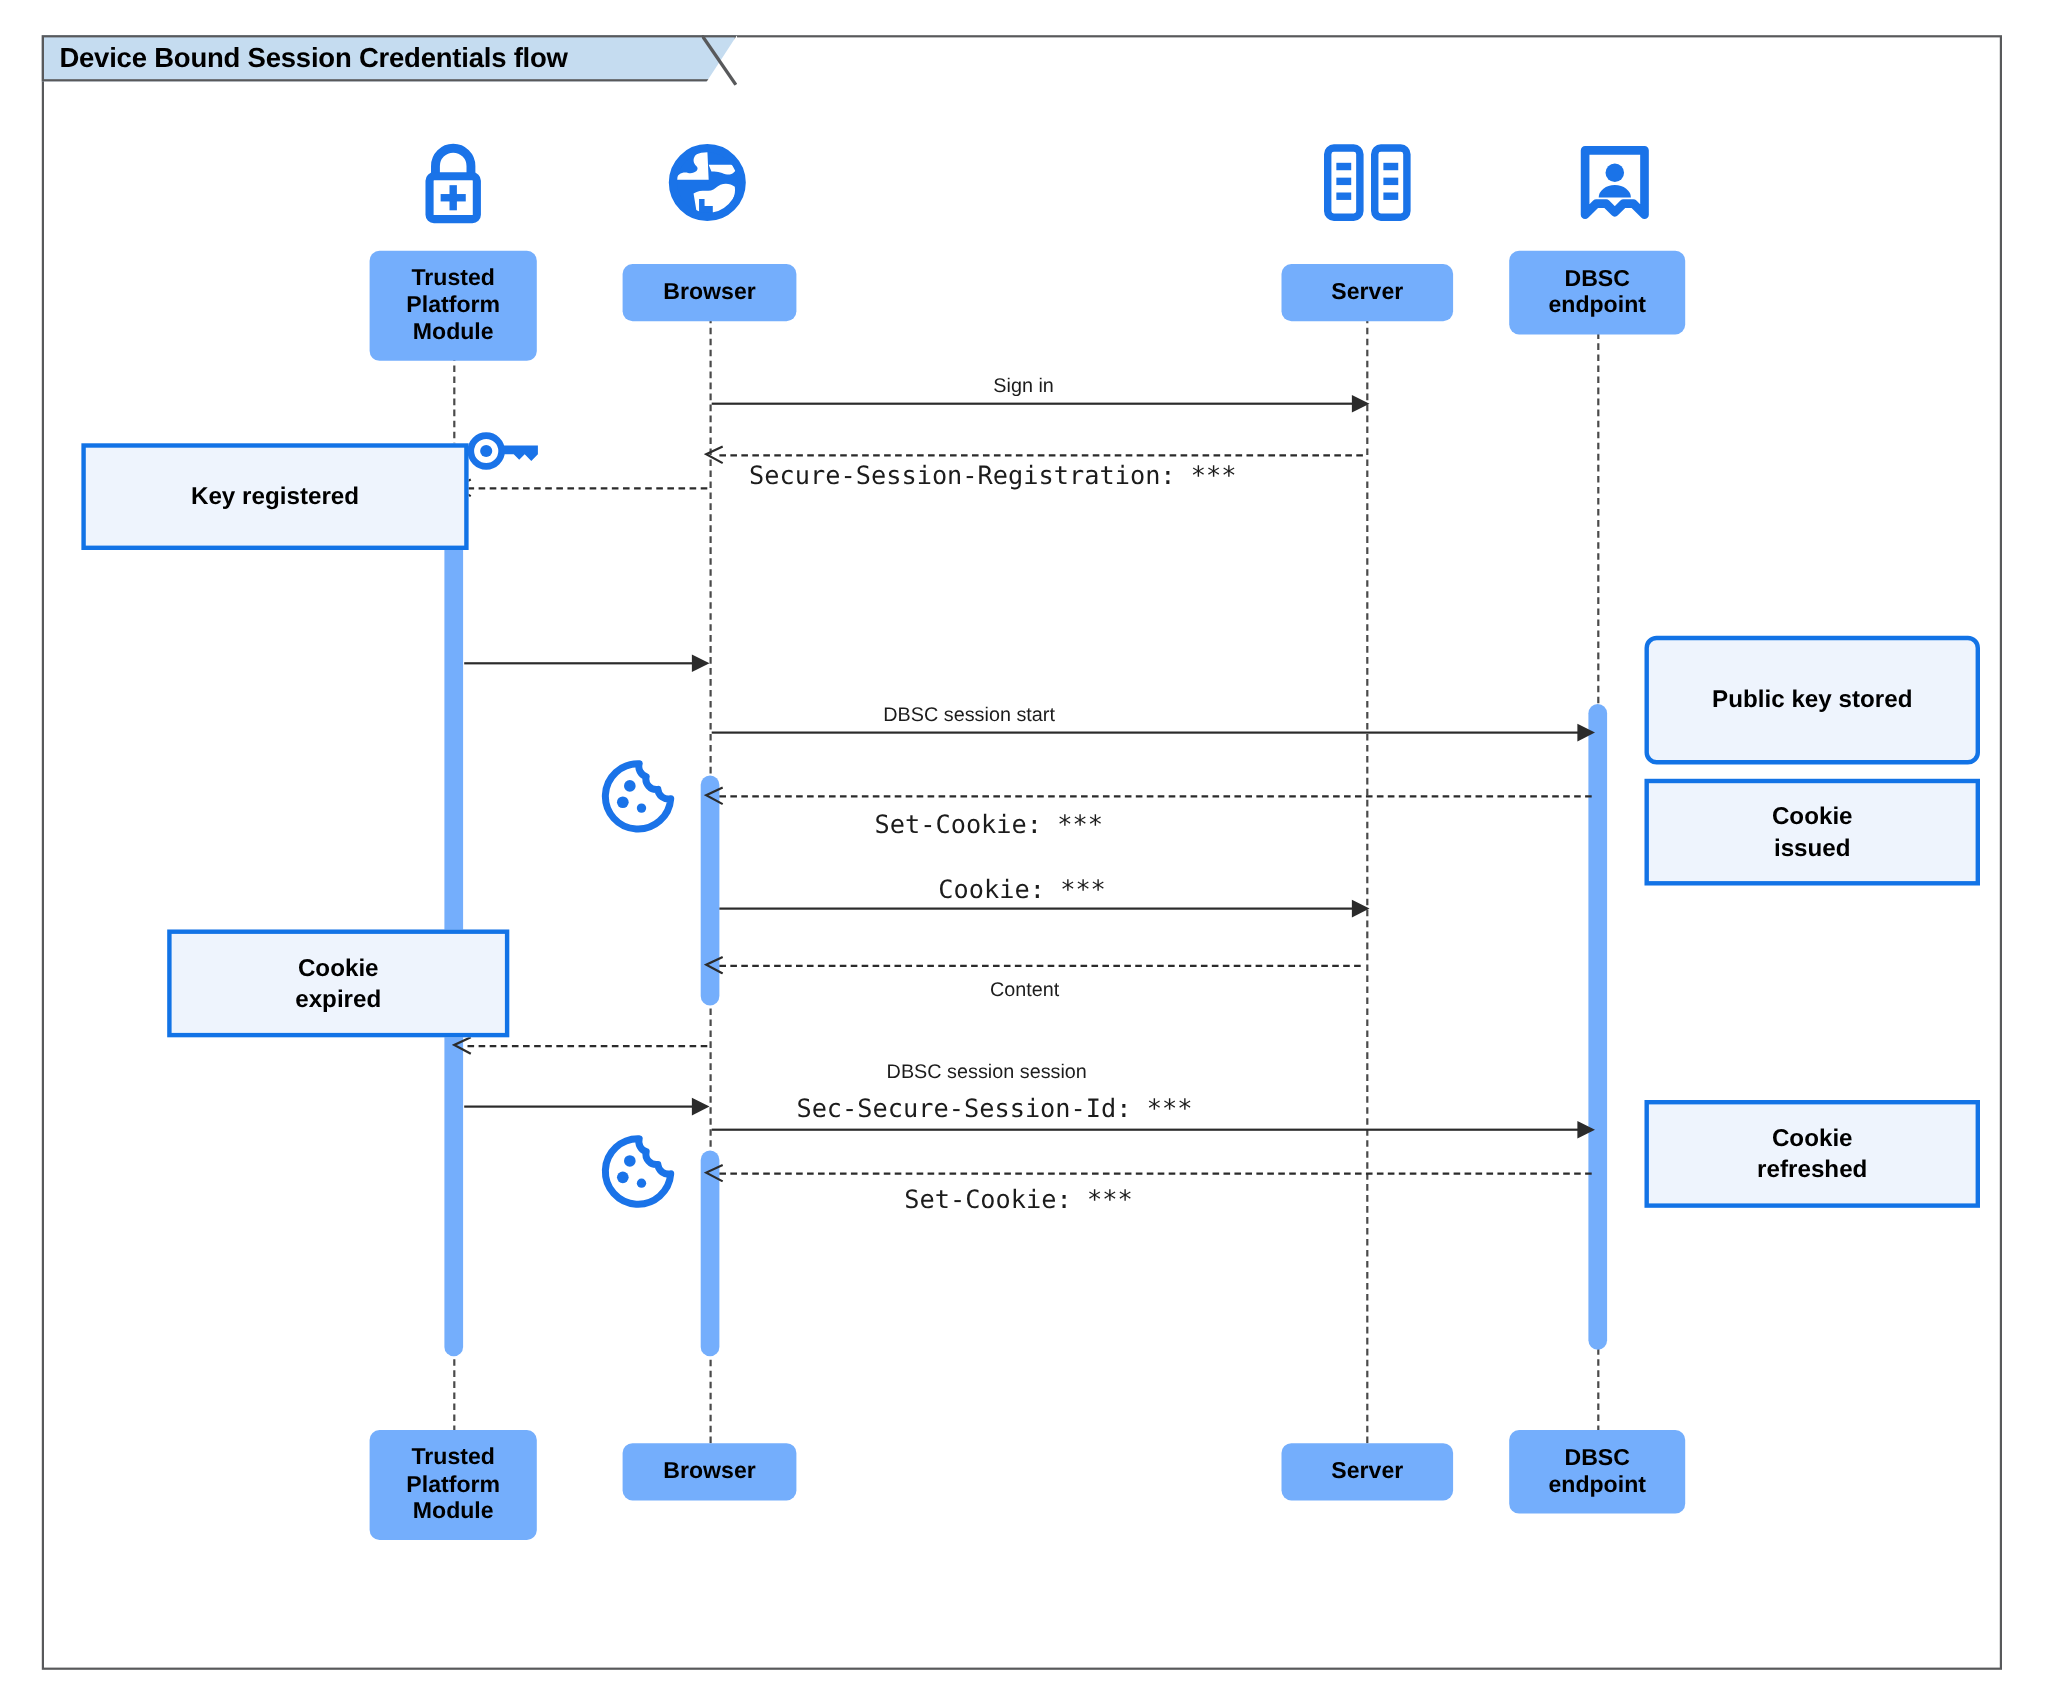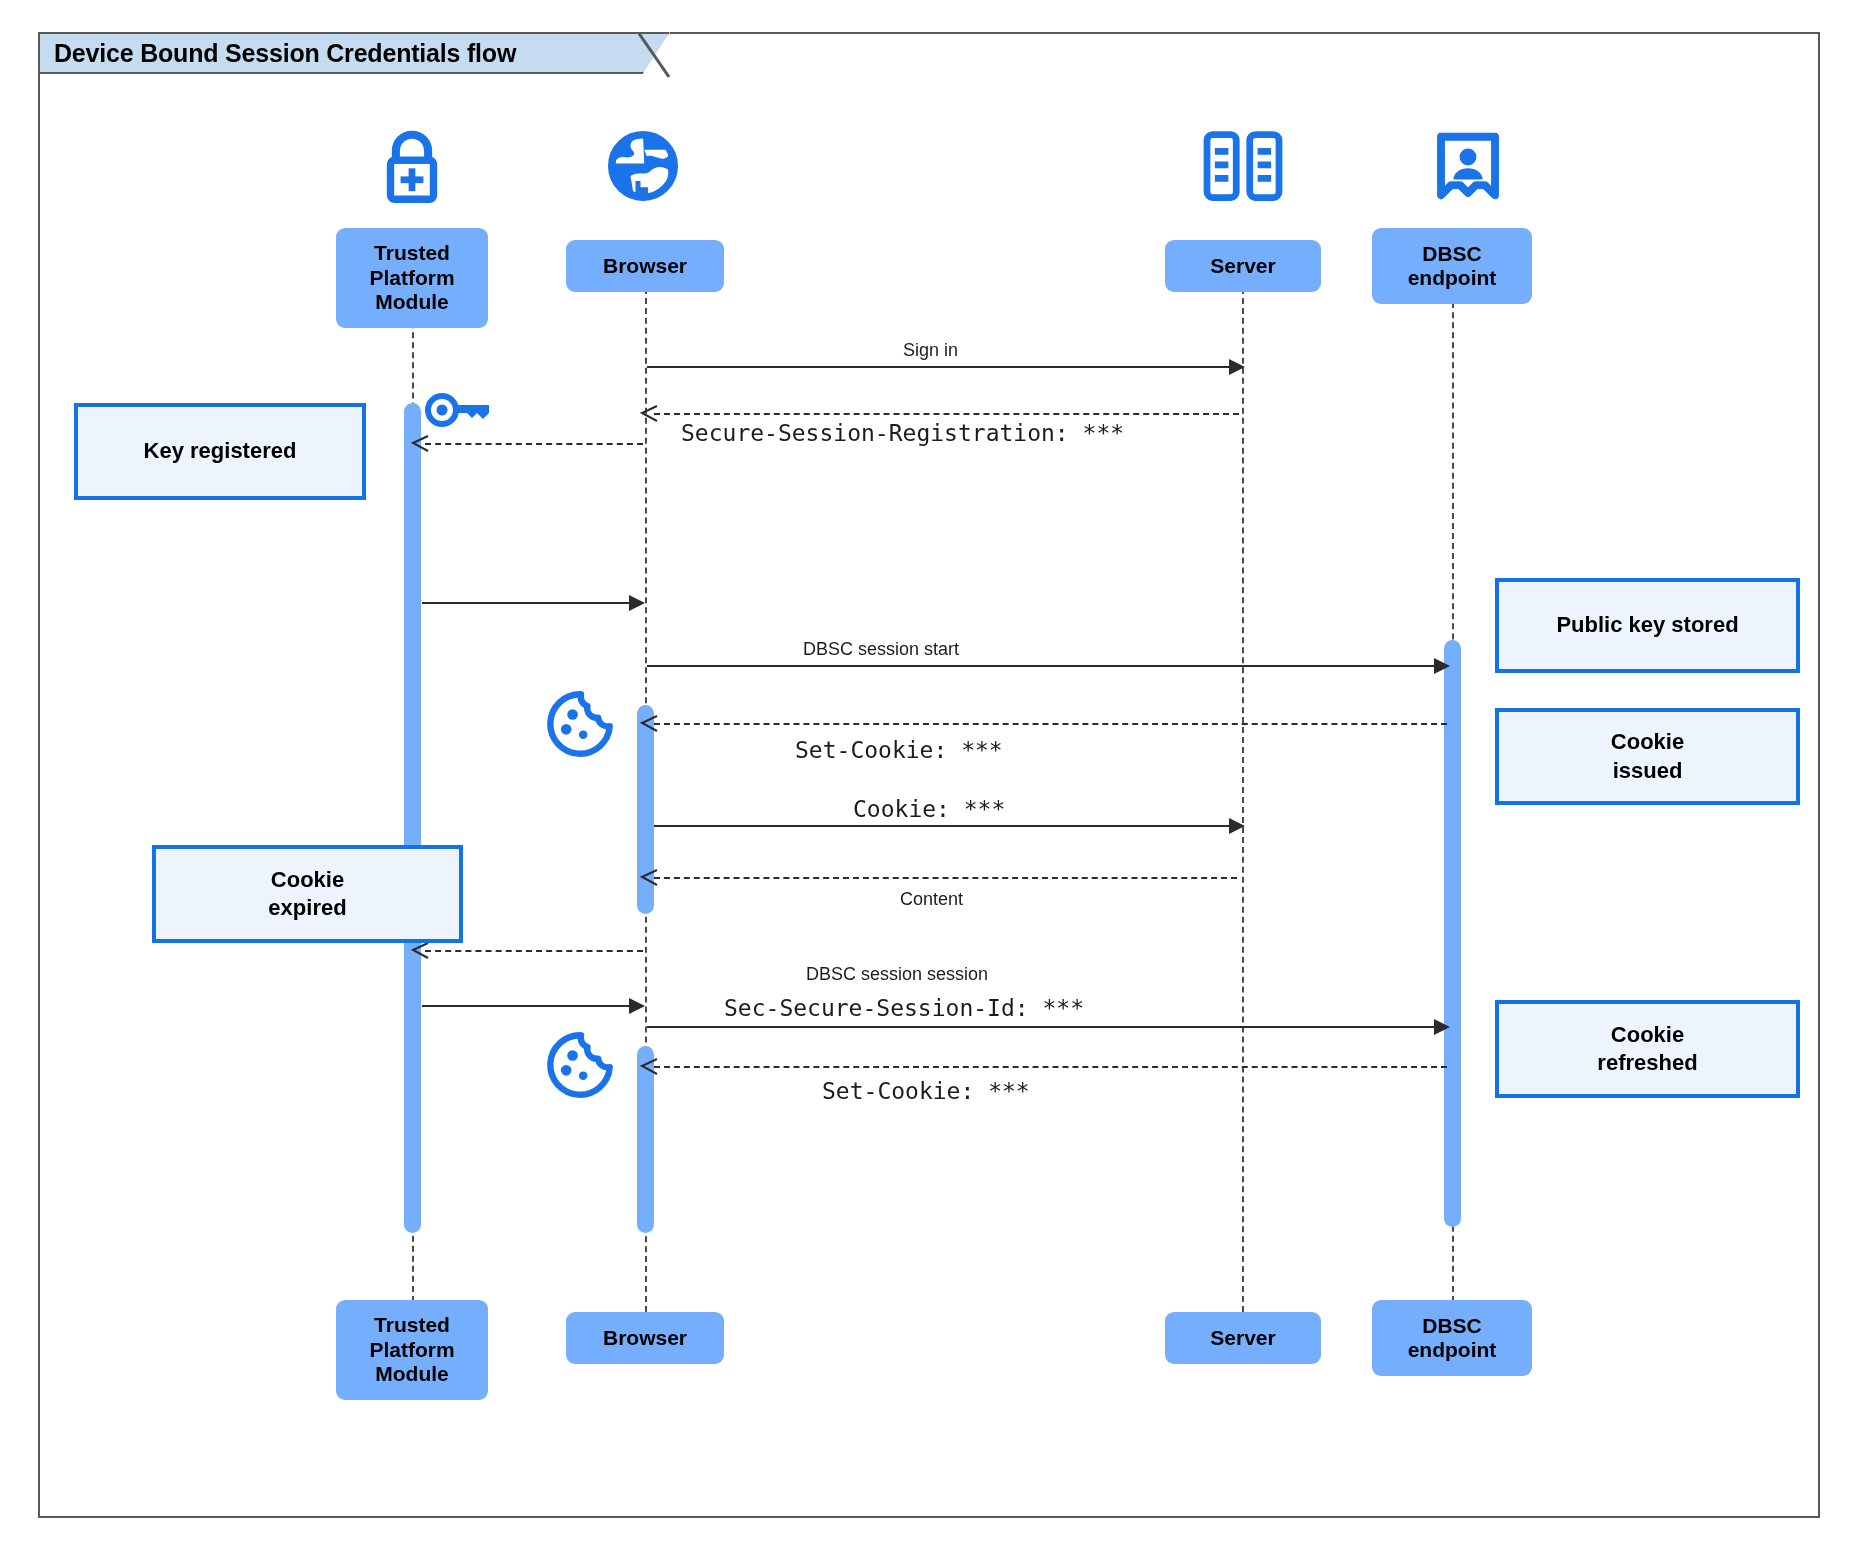--- a/index.html
+++ b/index.html
@@ -319,31 +319,31 @@
   <div class="msg-label mono" style="left:724px; top:995px;">Sec-Secure-Session-Id: ***</div>
   <div class="msg-line" style="left:647px; top:1026px; width:800px;"></div>
   <div class="arrow-filled" style="left:1434px; top:1019px;"></div>
 
   <div class="msg-line dashed" style="left:654px; top:1066px; width:793px;"></div>
   <svg class="arrow-open-left" style="left:640px; top:1057px;" viewBox="0 0 18 18">
     <polyline points="17,2 2,9 17,17" fill="none" stroke="#2b2b2b" stroke-width="2"></polyline>
   </svg>
   <div class="msg-label mono" style="left:822px; top:1078px;">Set-Cookie: ***</div>
 
-  <div class="note" style="left:74px; top:403px; width:292px; height:97px;justify-content:center;">
+  <div class="note" style="left:74px; top:403px; width:352px; height:97px;justify-content:center;">
     <span style="white-space:pre-line;">Key registered</span>
   </div>
 
 
   <div class="note" style="left:152px; top:845px; width:311px; height:98px;">
     <span style="white-space:pre-line;">Cookie
 expired</span>
   </div>
 
-  <div class="note" style="left:1495px; top:578px; width:305px; height:95px;">
+  <div class="note" style="left:1495px; top:578px; width:305px; height:117px;border-radius:11px;">
     <span style="white-space:pre-line;">Public key stored</span>
   </div>
 
   <div class="note" style="left:1495px; top:708px; width:305px; height:97px;">
     <span style="white-space:pre-line;">Cookie
 issued</span>
   </div>
 
   <div class="note" style="left:1495px; top:1000px; width:305px; height:98px;">
     <span style="white-space:pre-line;">Cookie

